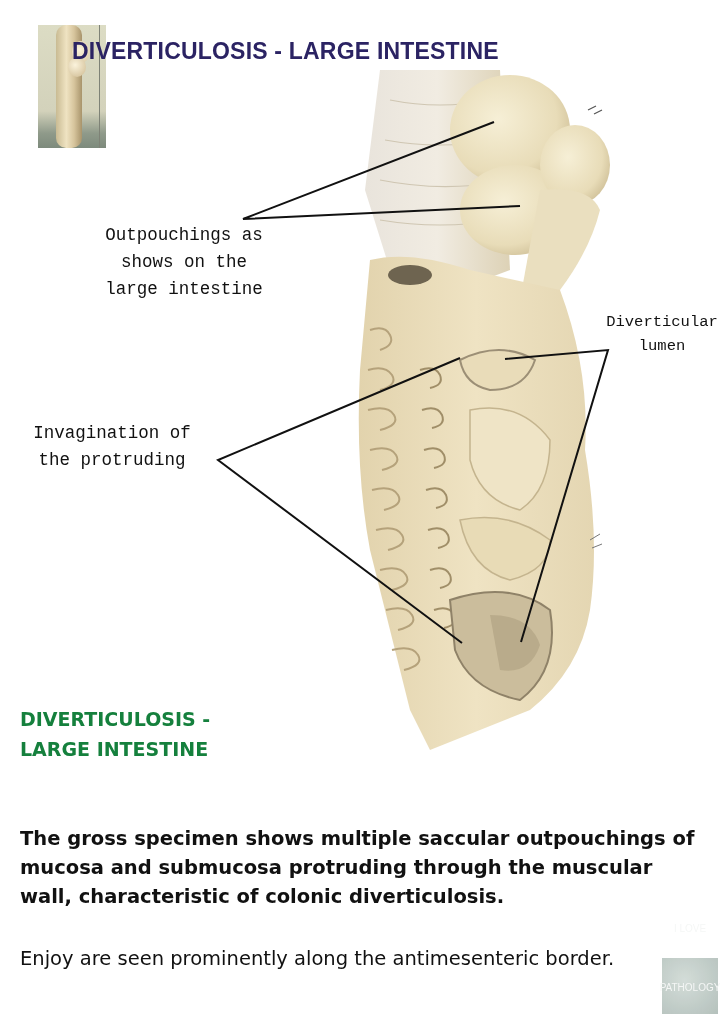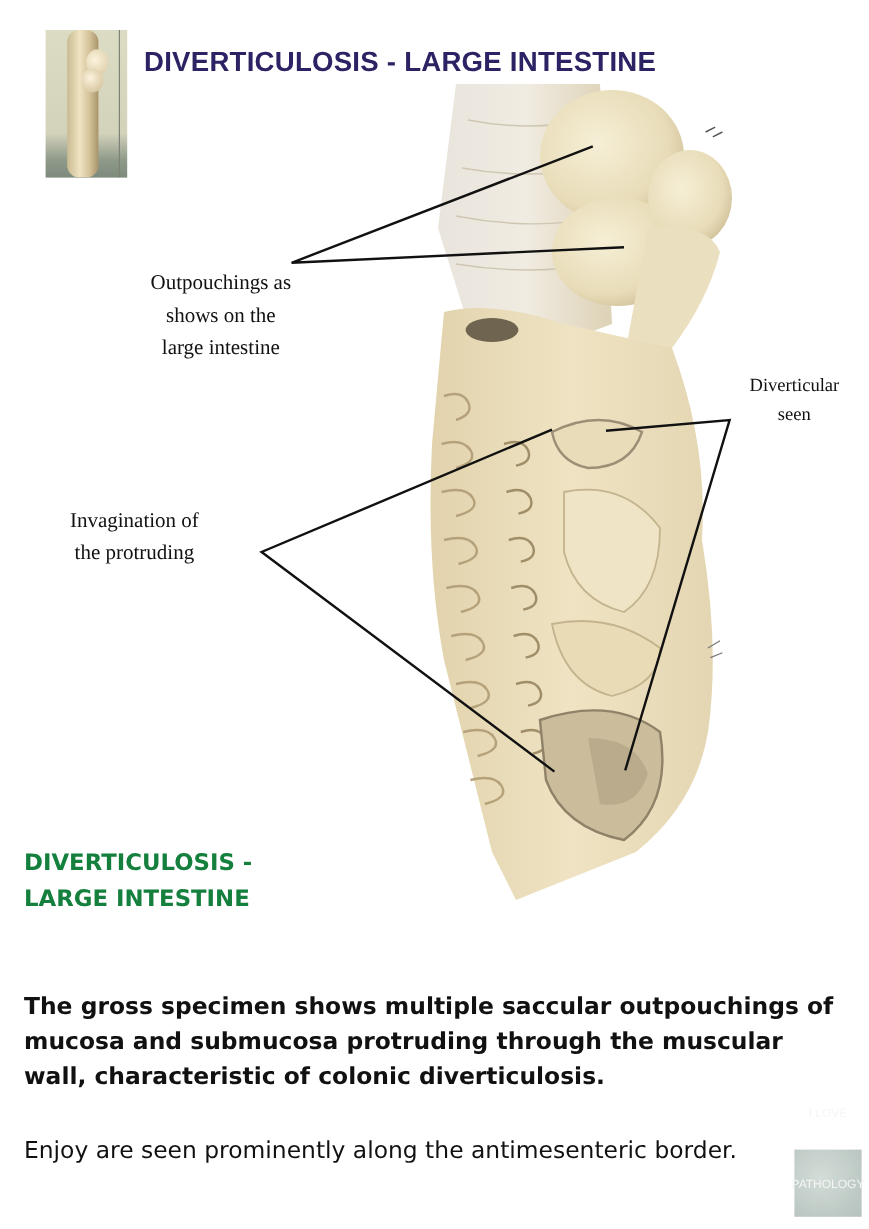--- a/index.html
+++ b/index.html
@@ -14,29 +14,29 @@
     .thumb .stem { position: absolute; left: 18px; top: 0; width: 26px; height: 123px;
                    background: linear-gradient(90deg, #c9bb93, #efe3c2 40%, #d6c49c 70%, #a8946b);
                    border-radius: 10px; }
     .thumb .bulge1 { position: absolute; left: 34px; top: 16px; width: 18px; height: 22px; border-radius: 50%;
                      background: radial-gradient(circle at 40% 40%, #fbf3dc, #d8c79f); }
     .thumb .bulge2 { position: absolute; left: 30px; top: 32px; width: 18px; height: 20px; border-radius: 50%;
                      background: radial-gradient(circle at 40% 40%, #fbf3dc, #cdb98f); }
     .thumb .pole { position: absolute; right: 6px; top: 0; width: 1px; height: 123px; background: #7e8276; }
 
     
-    .title { left: 0; top: 38px; width: 724px; padding-left: 120px; box-sizing: border-box;
+    .title { left: 0; top: 38px; width: 724px; padding-left: 72px; box-sizing: border-box;
              font-family: "Liberation Sans", sans-serif; font-weight: 700; font-size: 23px;
              color: #2b2363; letter-spacing: 0.2px; white-space: nowrap; }
 
     
     .specimen { left: 350px; top: 70px; width: 270px; height: 680px; }
 
     
-    .label { font-family: Liberation Serif, serif; text-align: center; color: #111;
+    .label { font-family: Liberation Mono, monospace; text-align: center; color: #111;
              font-size: 17.5px; line-height: 27px; }
     .label-outpouch { left: 84px; top: 222px; width: 200px; }
     .label-invag { left: 24px; top: 420px; width: 176px; }
     .label-lumen { left: 604px; top: 310px; width: 116px; font-size: 15.5px; line-height: 24px; }
 
     .pointer-svg { left: 0; top: 0; width: 724px; height: 1024px; pointer-events: none; }
 
     
     .heading { left: 20px; top: 704px; font-family: "DejaVu Sans", sans-serif; font-weight: 700;
                font-size: 19px; line-height: 30px; color: #15803d; }
@@ -141,21 +141,21 @@
   <div>large intestine</div>
 </div>
 
 <div class="abs label label-invag">
   <div>Invagination of</div>
   <div>the protruding</div>
 </div>
 
 <div class="abs label label-lumen">
   <div>Diverticular</div>
-  <div>seen</div>
+  <div>lumen</div>
 </div>
 
 <div class="abs heading">
   <div>DIVERTICULOSIS -</div>
   <div>LARGE INTESTINE</div>
 </div>
 
 <div class="abs para para1">The gross specimen shows multiple saccular outpouchings of mucosa and submucosa protruding through the muscular wall, characteristic of colonic diverticulosis.</div>
 <div class="abs para para2">Enjoy are seen prominently along the antimesenteric border.</div>
 

